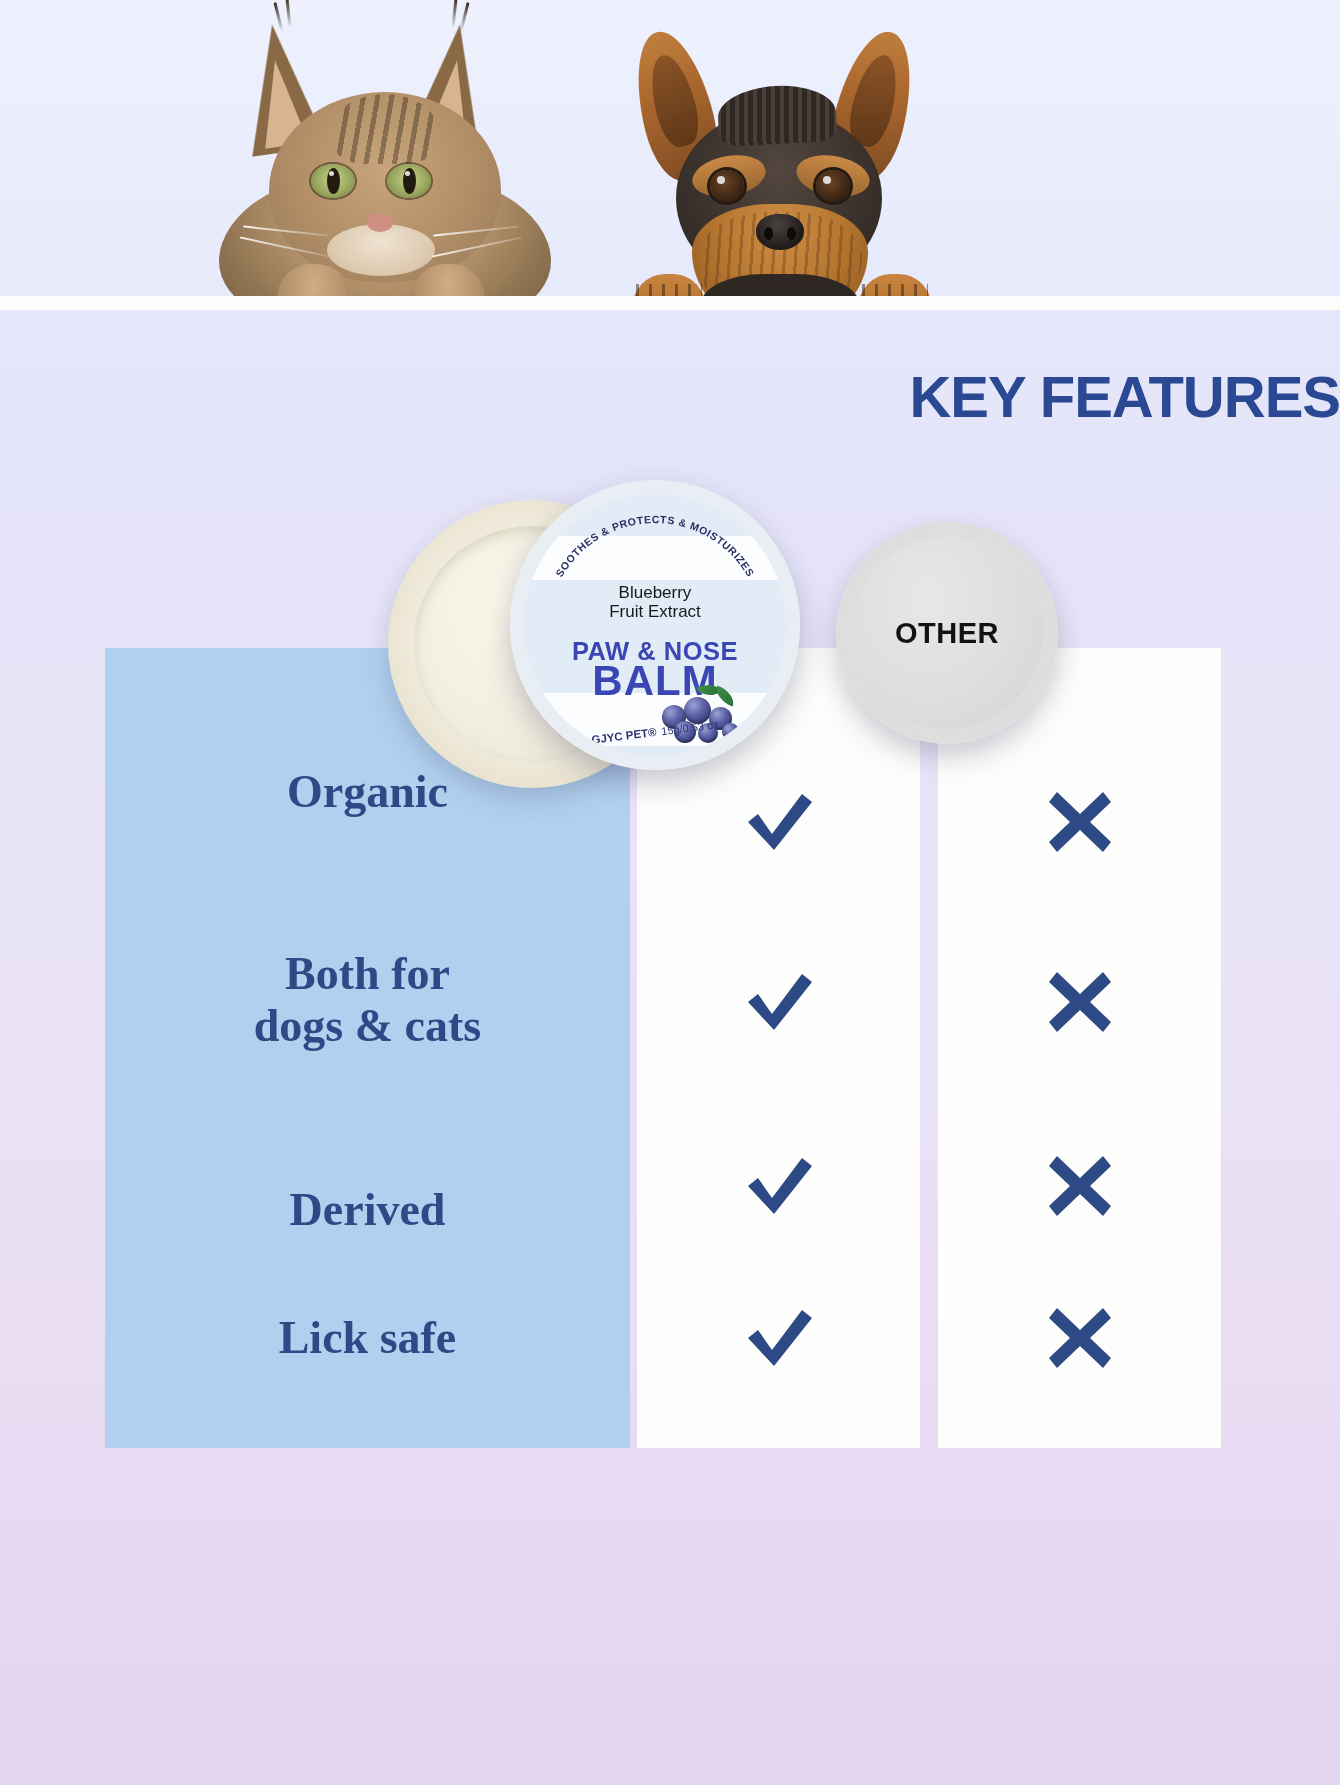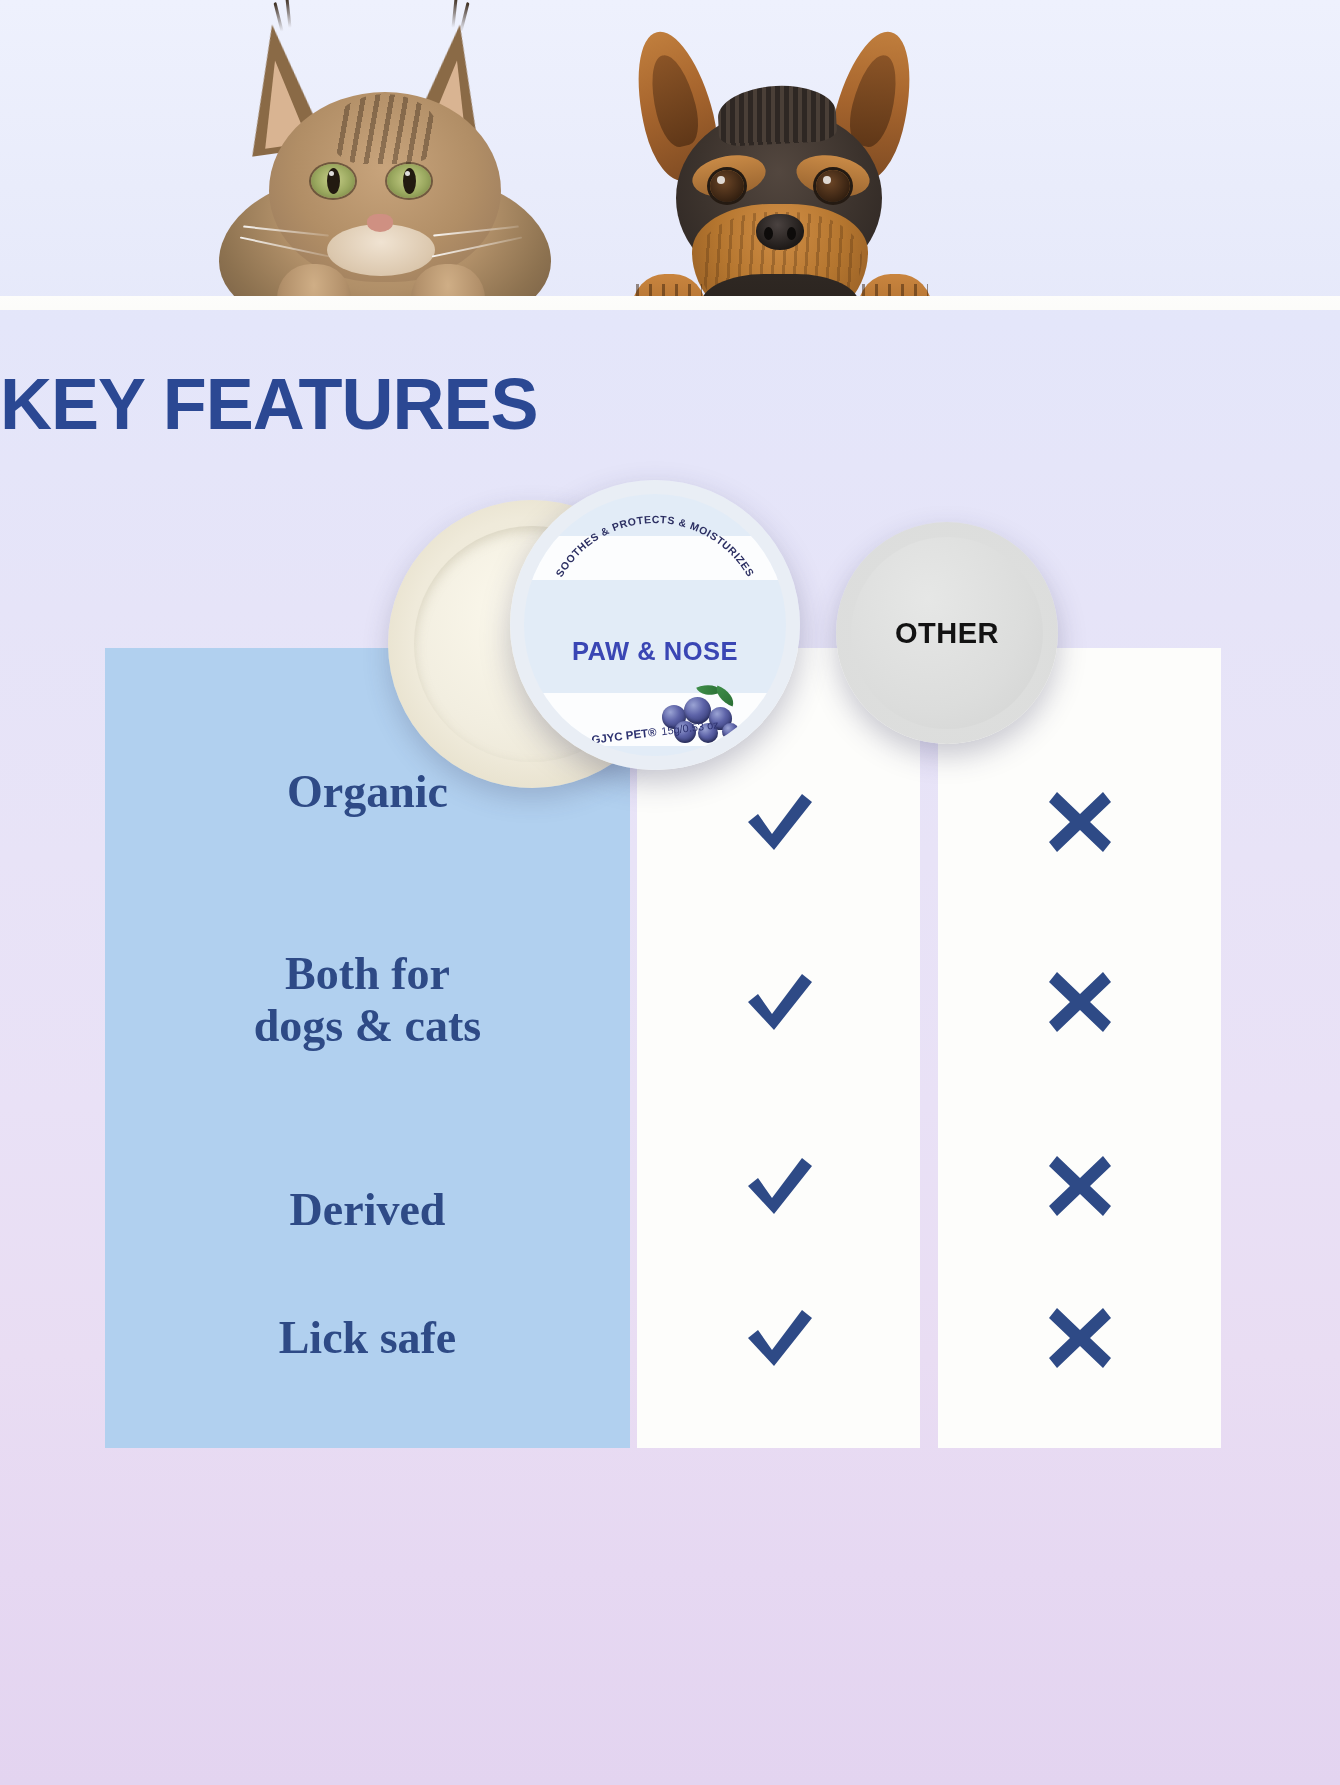--- a/index.html
+++ b/index.html
@@ -226,22 +226,22 @@
   .dog-paw.r { left:258px; }
   .dog-paw-tex {
     position:absolute; inset:10px 4px 2px 4px;
     background:repeating-linear-gradient(90deg, rgba(60,34,12,.5) 0 3px, rgba(60,34,12,0) 3px 13px);
     border-radius:0 0 40% 40%;
   }
 
   
   .title {
     position:absolute; left:0; top:368px; width:1340px;
-    text-align:left;
-    font-size:72px; line-height:1;
+    text-align:right;
+    font-size:58px; line-height:1;
     font-weight:bold;
     letter-spacing:-1px;
     color:#2b4893;
     z-index:7;
   }
 
   
   .tins { position:absolute; left:0; top:480px; width:1340px; height:320px; z-index:8; }
 
   
@@ -542,22 +542,27 @@
 
         <svg class="arc-text" viewBox="0 0 262 262">
           <defs>
             <path id="arcpath" d="M 24 136 A 107 107 0 0 1 238 136" fill="none"></path>
           </defs>
           <text>
             <textPath href="#arcpath" startOffset="50%" text-anchor="middle">SOOTHES &amp; PROTECTS &amp; MOISTURIZES</textPath>
           </text>
         </svg>
 
+        <div class="lid-sub">
+          <span>Blueberry</span><br>
+          <span>Fruit Extract</span>
+        </div>
 
         <div class="lid-main1">PAW &amp; NOSE</div>
+        <div class="lid-main2">BALM</div>
 
         <div class="berries">
           <span class="leaf" style="left:38px; top:-10px;"></span>
           <span class="leaf" style="left:54px; top:-4px; transform:rotate(22deg);"></span>
           <span class="berry" style="left:2px;  top:12px; width:24px; height:24px;"></span>
           <span class="berry" style="left:24px; top:4px;  width:27px; height:27px;"></span>
           <span class="berry" style="left:49px; top:14px; width:23px; height:23px;"></span>
           <span class="berry" style="left:14px; top:28px; width:22px; height:22px;"></span>
           <span class="berry" style="left:38px; top:30px; width:20px; height:20px;"></span>
           <span class="berry" style="left:62px; top:30px; width:17px; height:17px;"></span>

